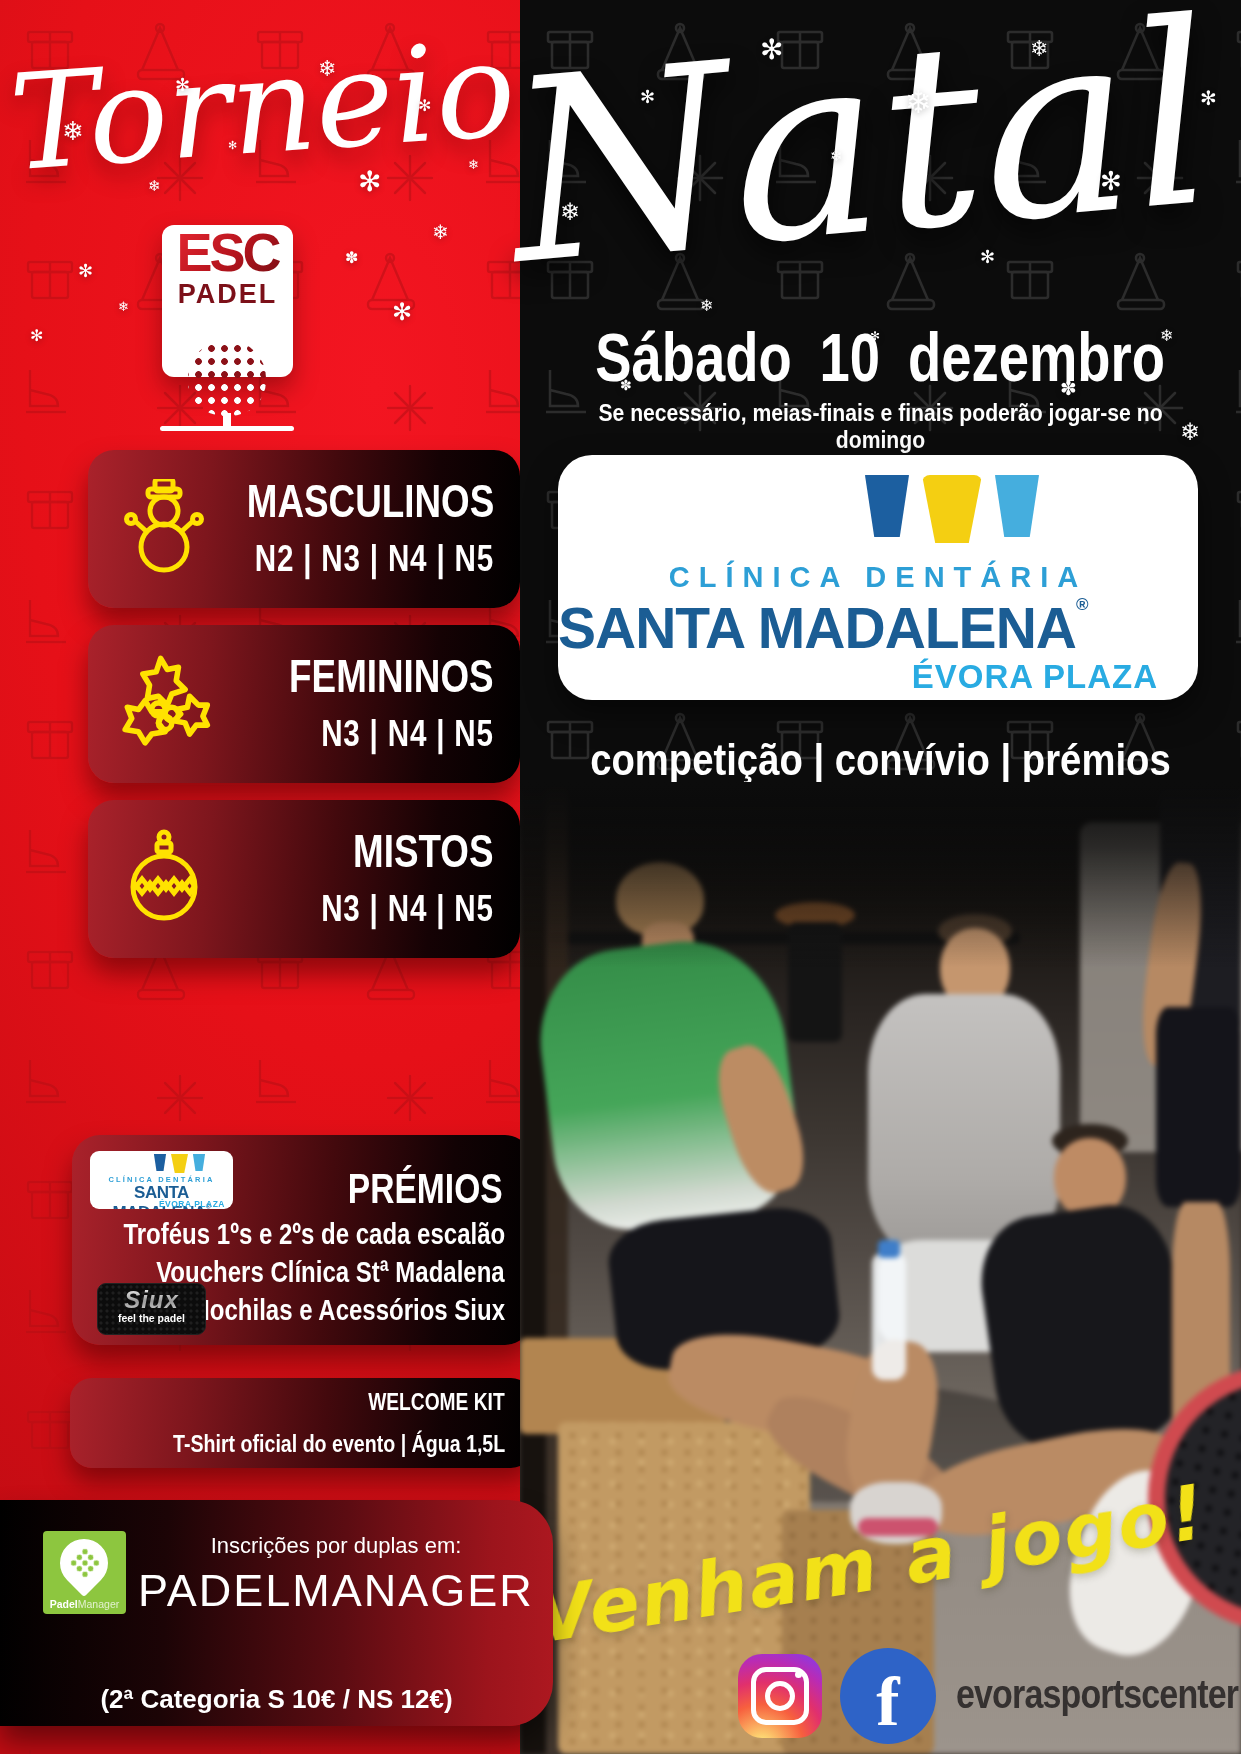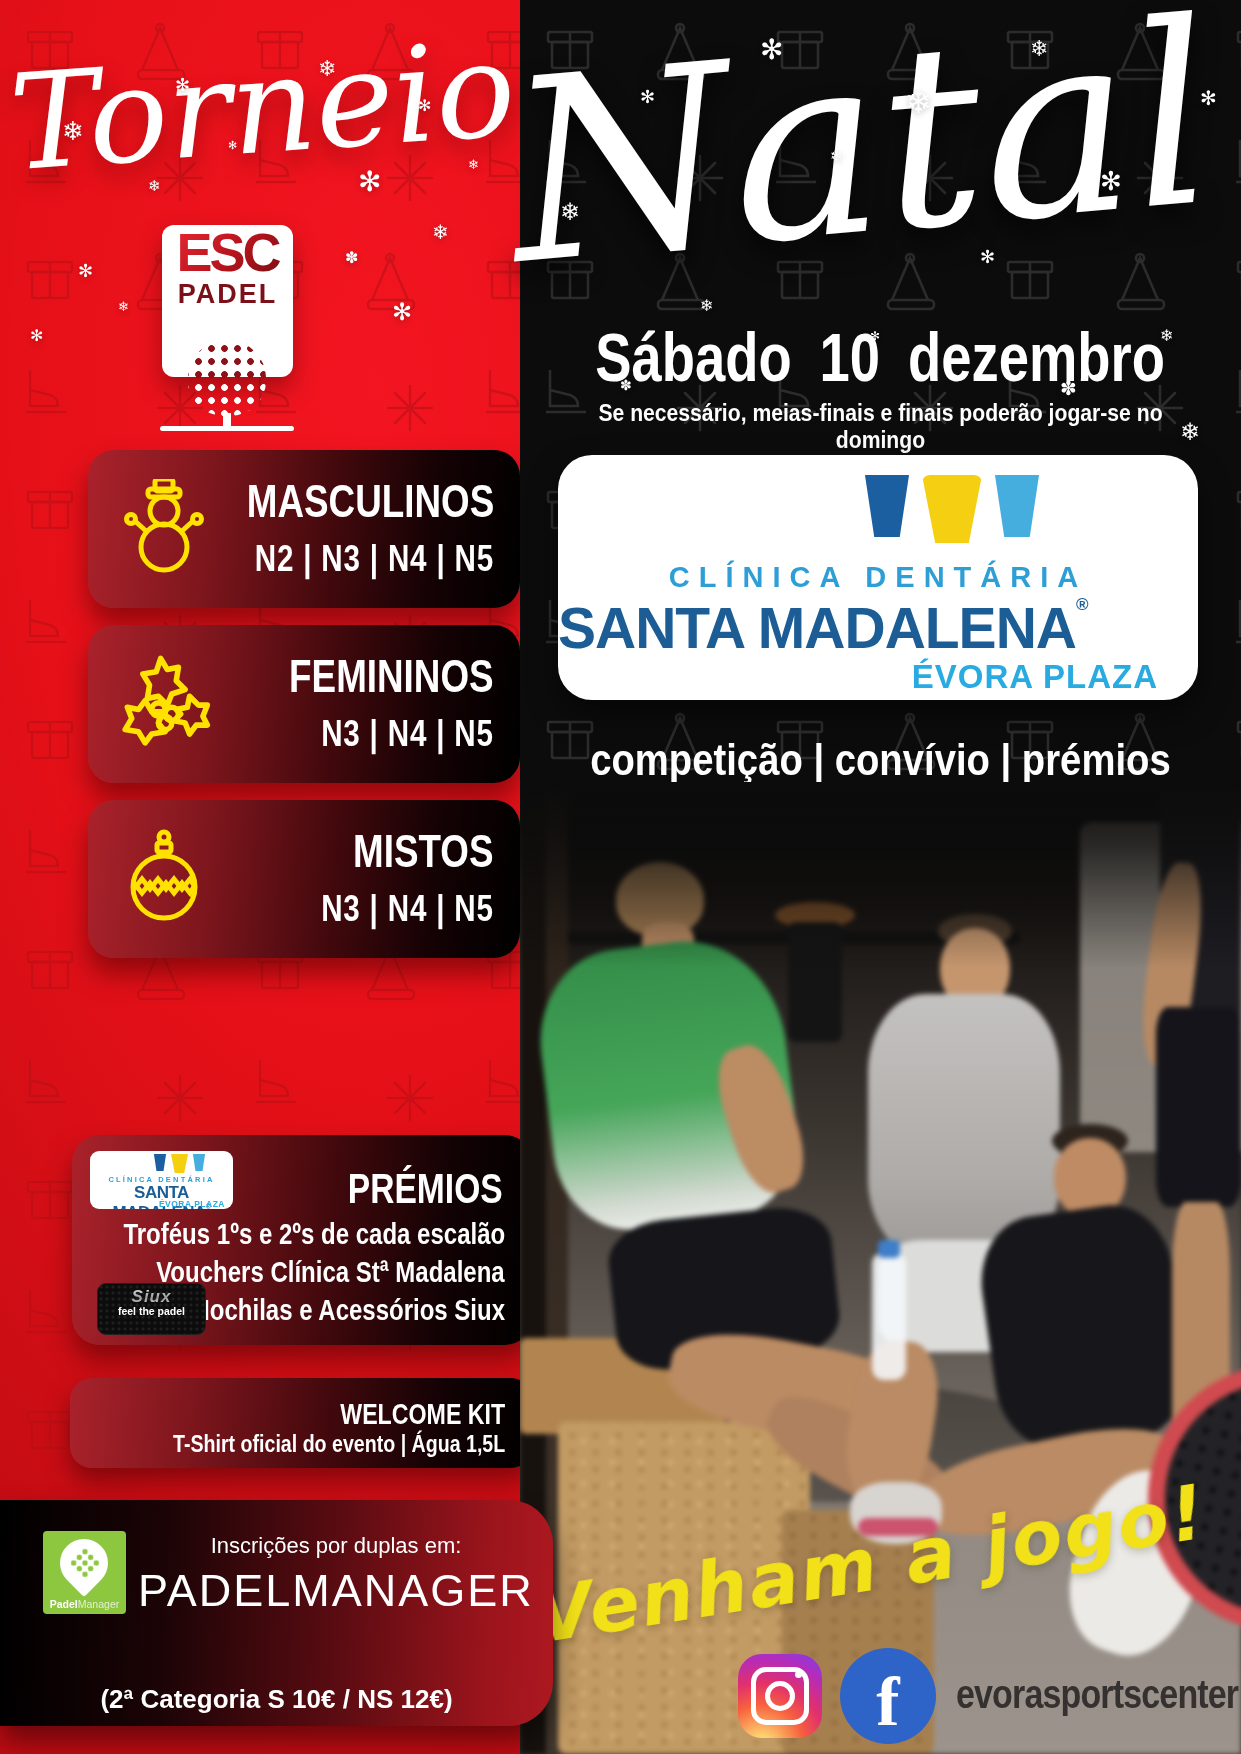--- a/index.html
+++ b/index.html
@@ -59,29 +59,29 @@
   .tooth{position:absolute;top:0;}
   .mini-top{position:absolute;left:0;top:24px;width:100%;font-size:7.5px;font-weight:bold;
     letter-spacing:2.2px;color:#2d9fd6;}
   .mini-name{position:absolute;left:0;top:32px;width:100%;font-size:17px;font-weight:bold;color:#1b5d94;letter-spacing:-.5px;}
   .mini-reg{font-size:7px;vertical-align:top;}
   .mini-loc{position:absolute;right:8px;top:48px;font-size:8.5px;font-weight:bold;color:#29abe2;letter-spacing:.5px;}
 
   .siux-box{position:absolute;left:25px;top:148px;width:107px;height:50px;background:#0c0c0c;border-radius:9px;
     background-image:radial-gradient(circle,#1f1f1f 1.3px,transparent 1.8px);background-size:6px 6px;
     text-align:center;border:1px solid #222;}
-  .siux-name{margin-top:4px;font-size:17px;font-weight:bold;font-style:italic;letter-spacing:1px;
+  .siux-name{margin-top:4px;font-size:24px;font-weight:bold;font-style:italic;letter-spacing:1px;
     background:linear-gradient(180deg,#f2f2f2 0%,#9a9a9a 55%,#cfcfcf 100%);
     -webkit-background-clip:text;background-clip:text;color:transparent;line-height:1;}
   .siux-tag{font-size:10.5px;color:#fff;font-weight:bold;line-height:1;margin-top:1px;}
 
   .welcome-box{left:70px;top:1378px;width:463px;height:90px;border-radius:22px;
     background:linear-gradient(95deg,#aa222b 0%,#7e161d 26%,#43090d 55%,#120204 80%,#000 100%);
     box-shadow:0 14px 24px rgba(60,0,0,.5);}
-  .welcome-title{position:absolute;right:28px;top:20px;color:#fff;font-size:29px;font-weight:bold;}
+  .welcome-title{position:absolute;right:28px;top:10px;color:#fff;font-size:24px;font-weight:bold;}
   .welcome-sub{position:absolute;right:28px;top:52px;color:#fff;font-size:24.5px;font-weight:bold;white-space:nowrap;}
 
   
   .right-panel{position:absolute;left:520px;top:0;width:721px;height:1754px;background:#0c0c0c;}
   .natal{left:-10px;top:16px;width:740px;font-size:252px;transform:rotate(-5deg);
     text-shadow:0 14px 26px rgba(0,0,0,.65);}
   .date-title{left:0;top:318px;width:721px;text-align:center;color:#fff;font-size:68px;font-weight:bold;
     word-spacing:16px;letter-spacing:0;}
   .date-note{left:0;top:400px;width:721px;text-align:center;color:#fff;font-size:23.5px;font-weight:bold;}
 

